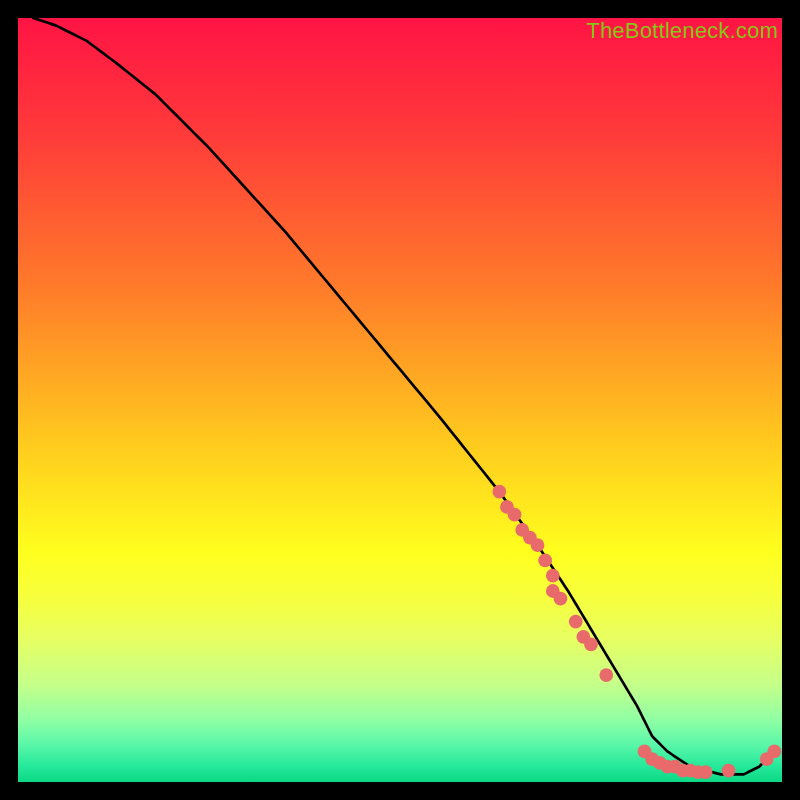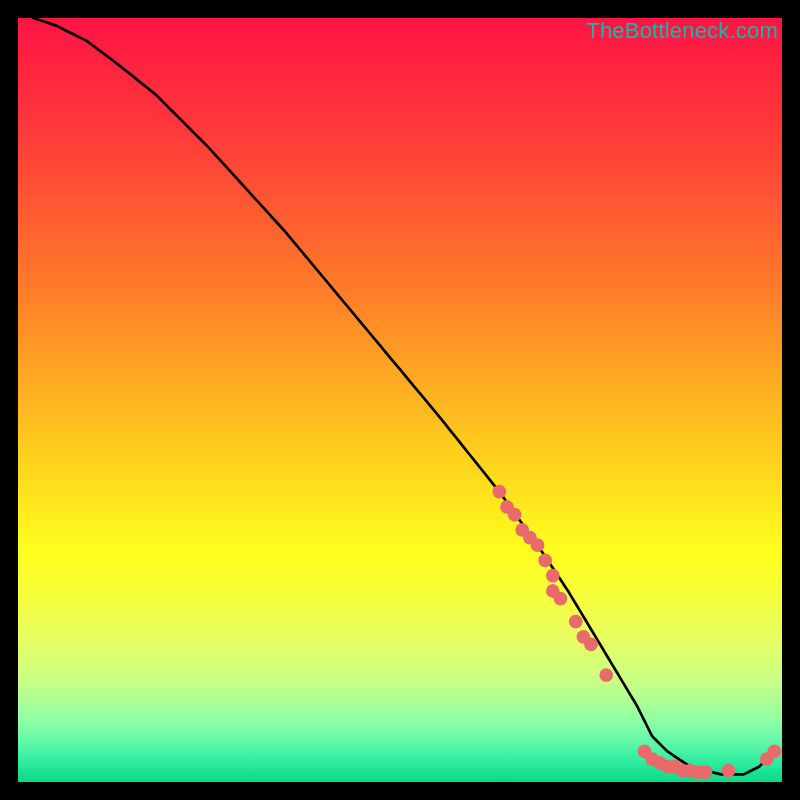--- a/index.html
+++ b/index.html
@@ -22,21 +22,21 @@
     position: absolute;
     left: 0; top: 0; width: 100%; height: 100%;
   }
   .watermark {
     position: absolute;
     top: 0px;
     right: 4px;
     font-family: Arial, Helvetica, sans-serif;
     font-size: 22px;
     font-weight: 400;
-    color: #14b8a6;
+    color: #84cc16;
     letter-spacing: 0.2px;
   }
   svg.curve {
     position: absolute;
     left: 0; top: 0;
     width: 100%; height: 100%;
   }
 </style>
 </head>
 <body>

